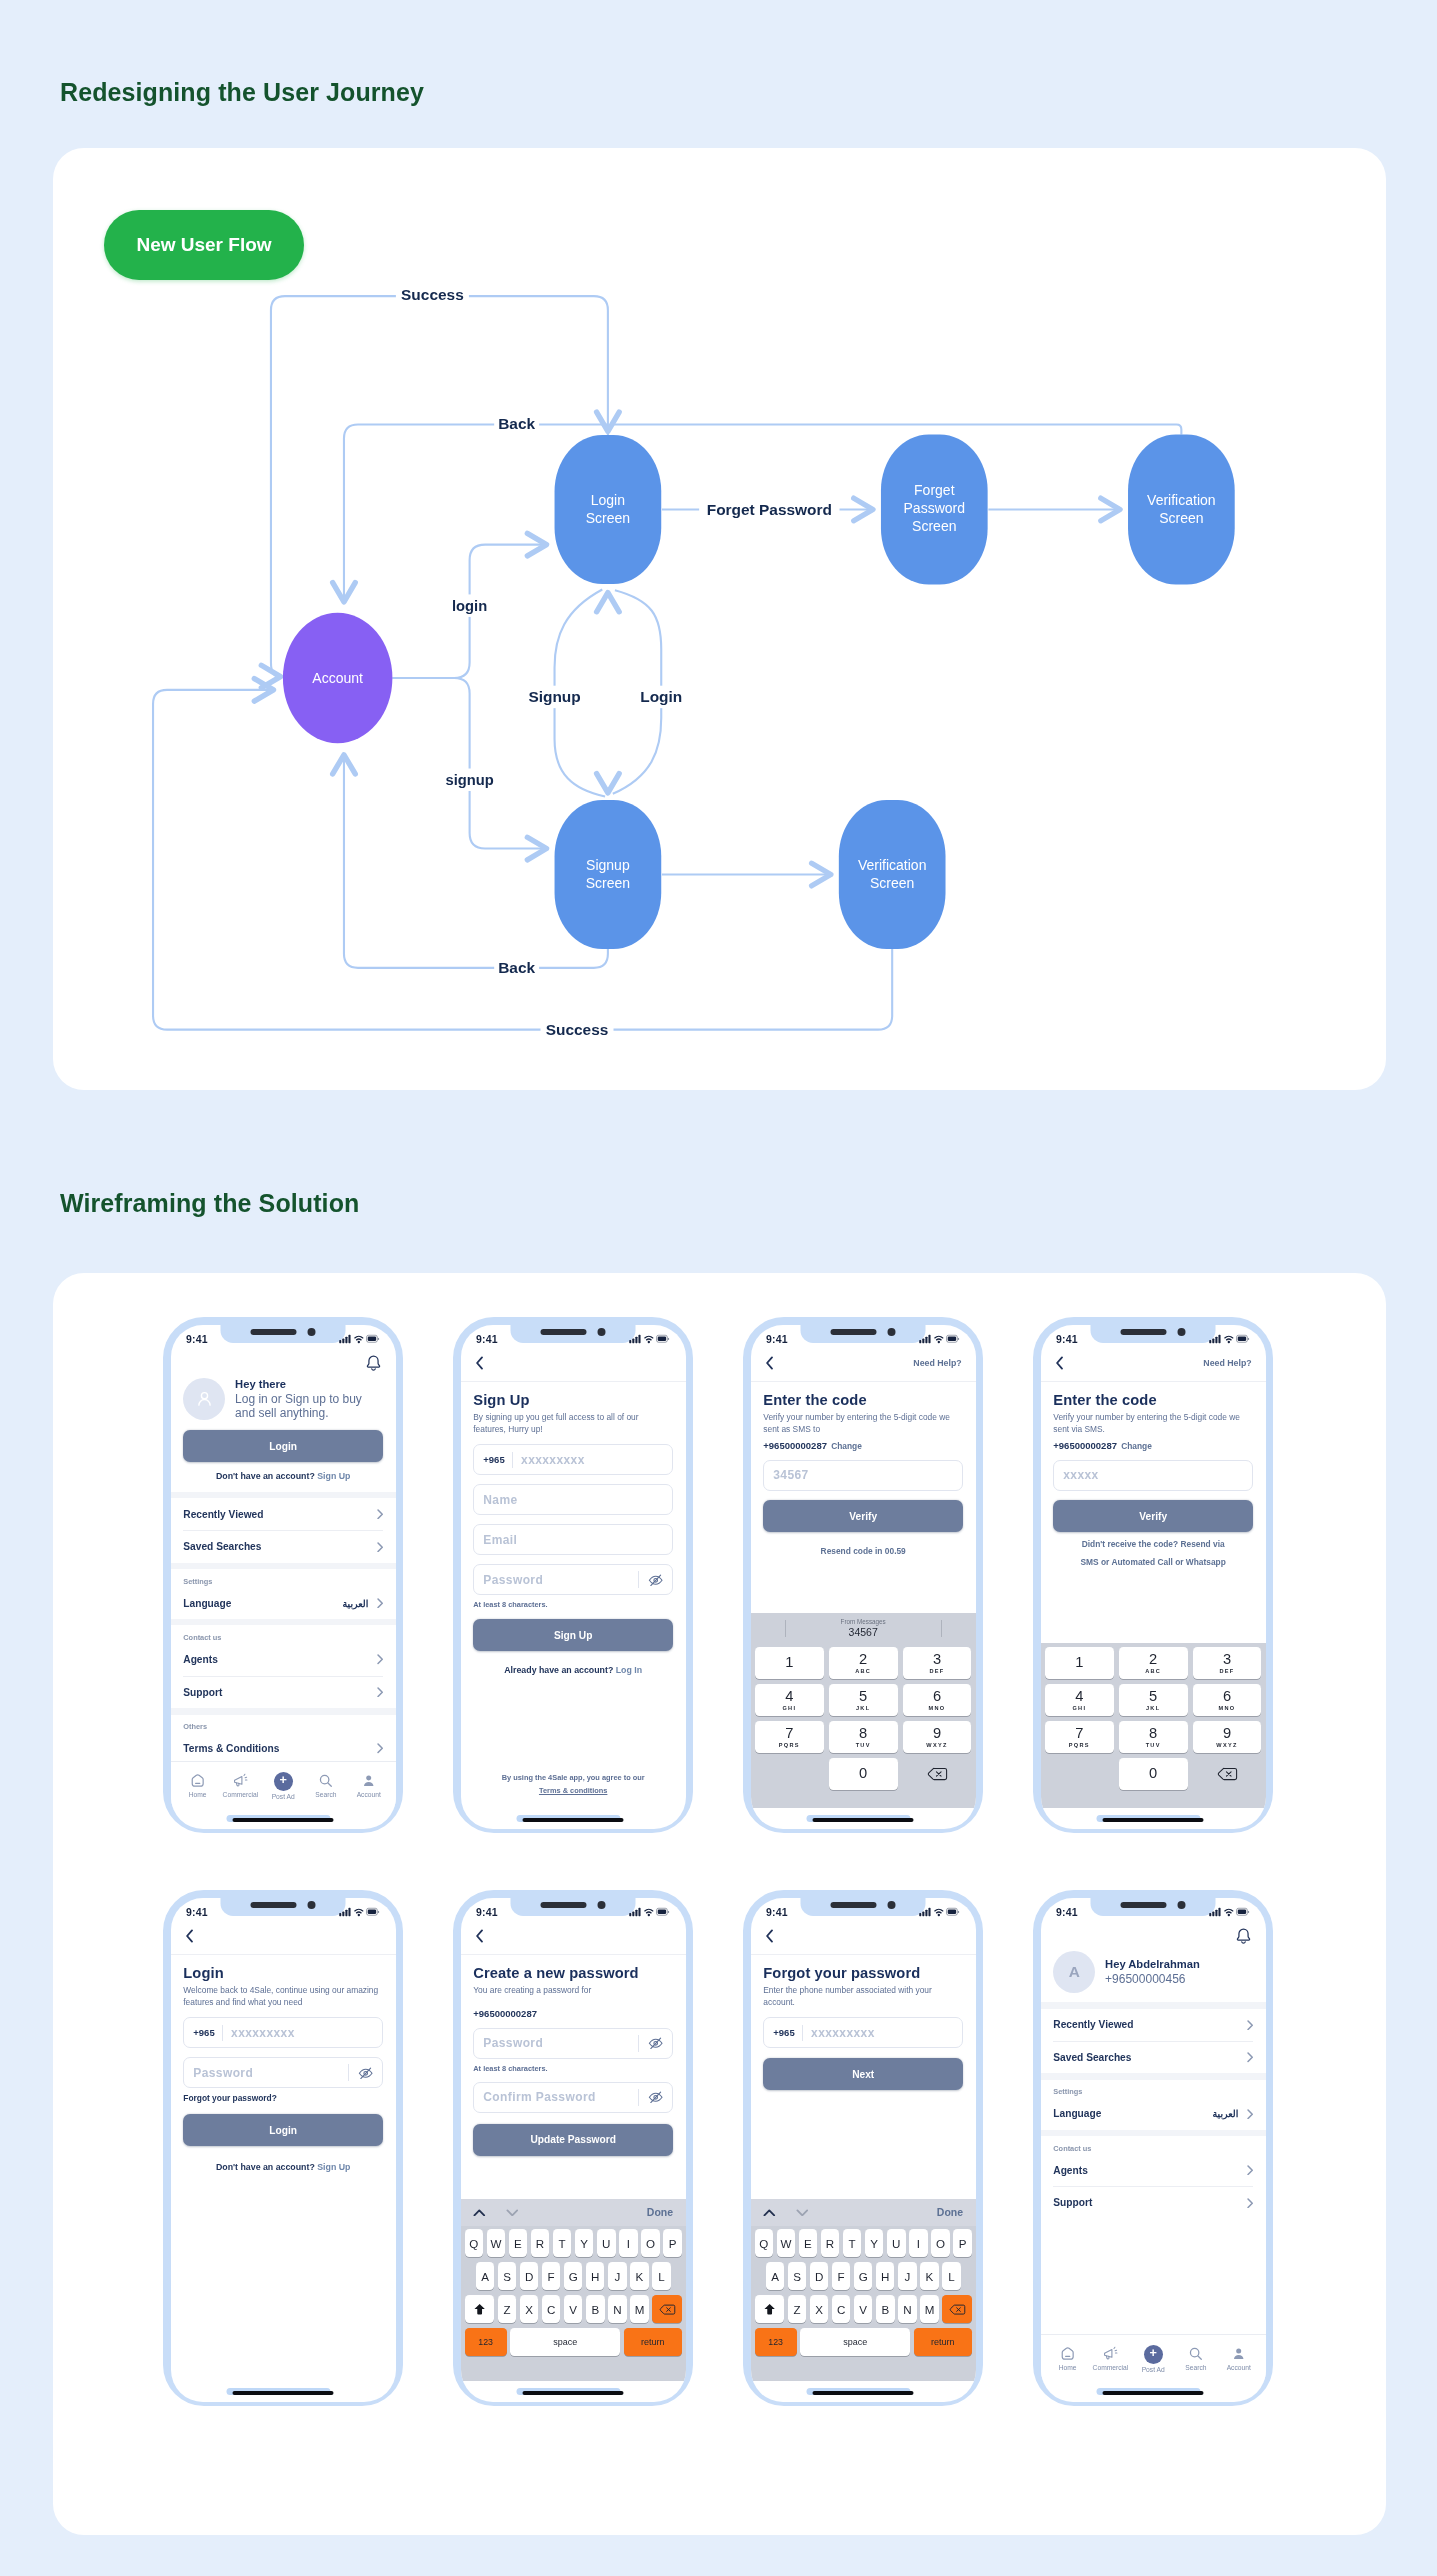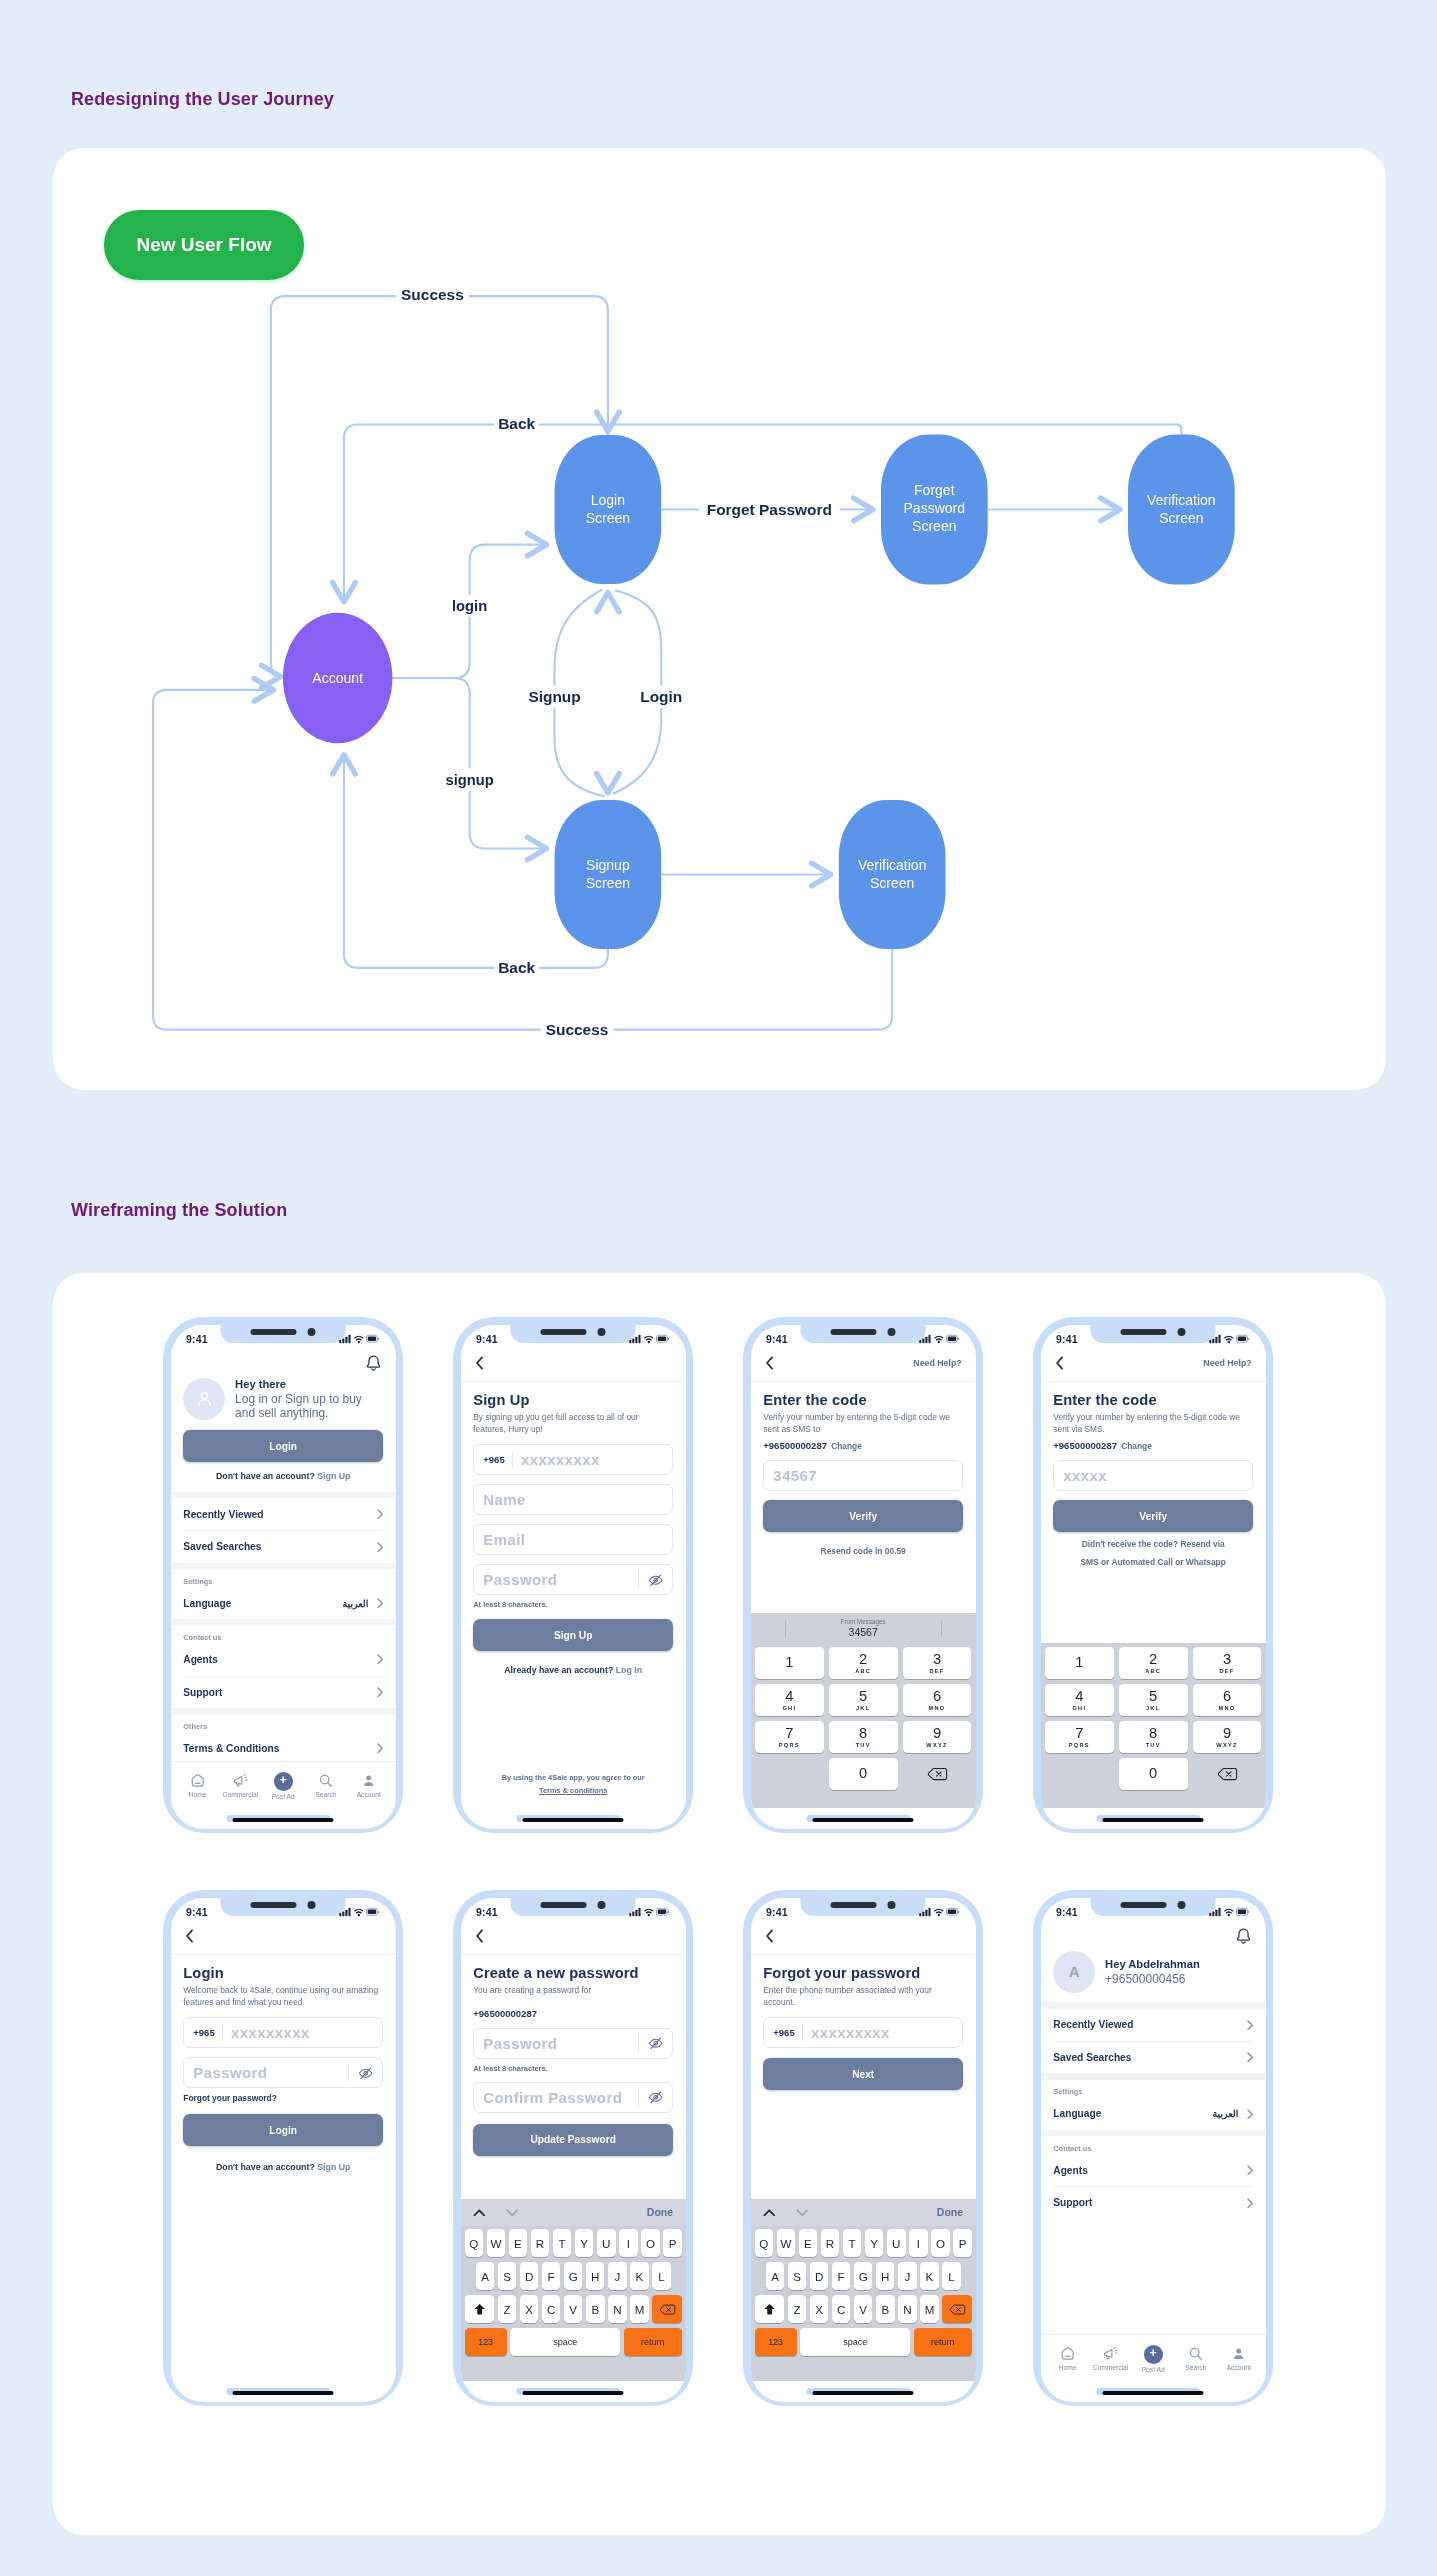--- a/index.html
+++ b/index.html
@@ -1,17 +1,17 @@
 <!DOCTYPE html>
 <html style="font-size:11.2px"><head>
 <meta charset="utf-8">
 <style>
   html,body{margin:0;padding:0}
   body{width:1438px;height:2576px;position:relative;background:#E4EEFB;font-family:"Liberation Sans",sans-serif;overflow:hidden}
-  .section-title{position:absolute;left:59px;font-size:18px;font-weight:bold;color:#701a75;letter-spacing:0.1px;margin:12px}
+  .section-title{position:absolute;left:59px;font-size:25px;font-weight:bold;color:#14532d;letter-spacing:0.1px;margin:1px}
   .card{position:absolute;left:53px;width:1333px;background:#fff;border-radius:31px}
   #card1{top:148px;height:942px}
   #card2{top:1273px;height:1262px}
   .badge{position:absolute;left:51px;top:62px;width:200px;height:70px;border-radius:35px;background:#23B24B;display:flex;align-items:center;justify-content:center;color:#fff;font-size:19px;font-weight:bold;box-shadow:0 1.4px 4.2px rgba(35,178,75,.3)}
   #flow-svg{position:absolute;left:0;top:0}
   .flow-node-text{font-size:20px;fill:#fff;font-weight:500}
   .flow-label{font-size:22px;font-weight:bold;fill:#14294E}
   .flow-label.lower{font-size:21px}
   
   .phone{position:absolute;width:240px;height:516px;background:#C8DDF8;border-radius:41px;padding:7.7px;box-sizing:border-box}
@@ -25,21 +25,21 @@
   .phead{position:absolute;top:0;left:0;right:0;height:56px;border-bottom:0.7px solid #EDEFF4;z-index:5}
   .back{position:absolute;left:14px;bottom:11.2px;cursor:pointer}
   .help{position:absolute;right:14px;bottom:12.6px;font-size:8.8px;font-weight:bold;color:#5D7194}
   .bell{position:absolute;top:29.5px;right:14px;z-index:5}
   .pcontent{position:absolute;left:0;right:0;top:0;bottom:0;padding:0 12.6px;box-sizing:border-box}
   .h1{font-size:14.7px;font-weight:bold;color:#1A2F5C;letter-spacing:0.1px}
   .sub{font-size:8.4px;color:#5D6F94;line-height:1.4;font-weight:500;margin-top:4.2px}
   .numline{font-size:9.5px;font-weight:bold;color:#22355C;margin-top:4.2px}
   .changelink{font-size:8.4px;font-weight:bold;color:#5D7194;margin-left:4.2px}
   .input{height:31px;border:1.1px solid #E1E5EF;border-radius:7px;display:flex;align-items:center;padding:8px 9px;margin-top:9px;background:#fff;box-sizing:border-box}
-  .ph{color:#B9C3D6;font-size:15px;font-weight:600;letter-spacing:0.4px}
+  .ph{color:#B9C3D6;font-size:12px;font-weight:600;letter-spacing:0.4px}
   .dial{font-size:9.5px;font-weight:bold;color:#22355C;padding-right:7.7px;border-right:1.1px solid #E1E5EF;margin-right:7.7px;height:15.4px;display:flex;align-items:center}
   .eyewrap{margin-left:auto;padding-left:8.4px;border-left:1.1px solid #E1E5EF;height:17px;display:flex;align-items:center;cursor:pointer}
   .hint{font-size:7.4px;font-weight:bold;color:#5D6F94;margin-top:4.9px}
   .btn{height:32px;border-radius:7px;background:#6D7D9D;color:#fff;font-weight:bold;font-size:10.2px;display:flex;align-items:center;justify-content:center;box-shadow:0 0.7px 2.1px rgba(40,60,90,.3);cursor:pointer}
   .prompt{font-size:8.8px;font-weight:bold;color:#22355C;text-align:center}
   .link{color:#6F87AB;cursor:pointer}
   .centerline{font-size:8.4px;font-weight:bold;color:#5D7194;text-align:center}
   .pfoot{position:absolute;bottom:31px;left:0;right:0;text-align:center;font-size:7.4px;font-weight:bold;color:#5D6F94;line-height:1.8}
   .pfoot .u{text-decoration:underline;cursor:pointer}
   

